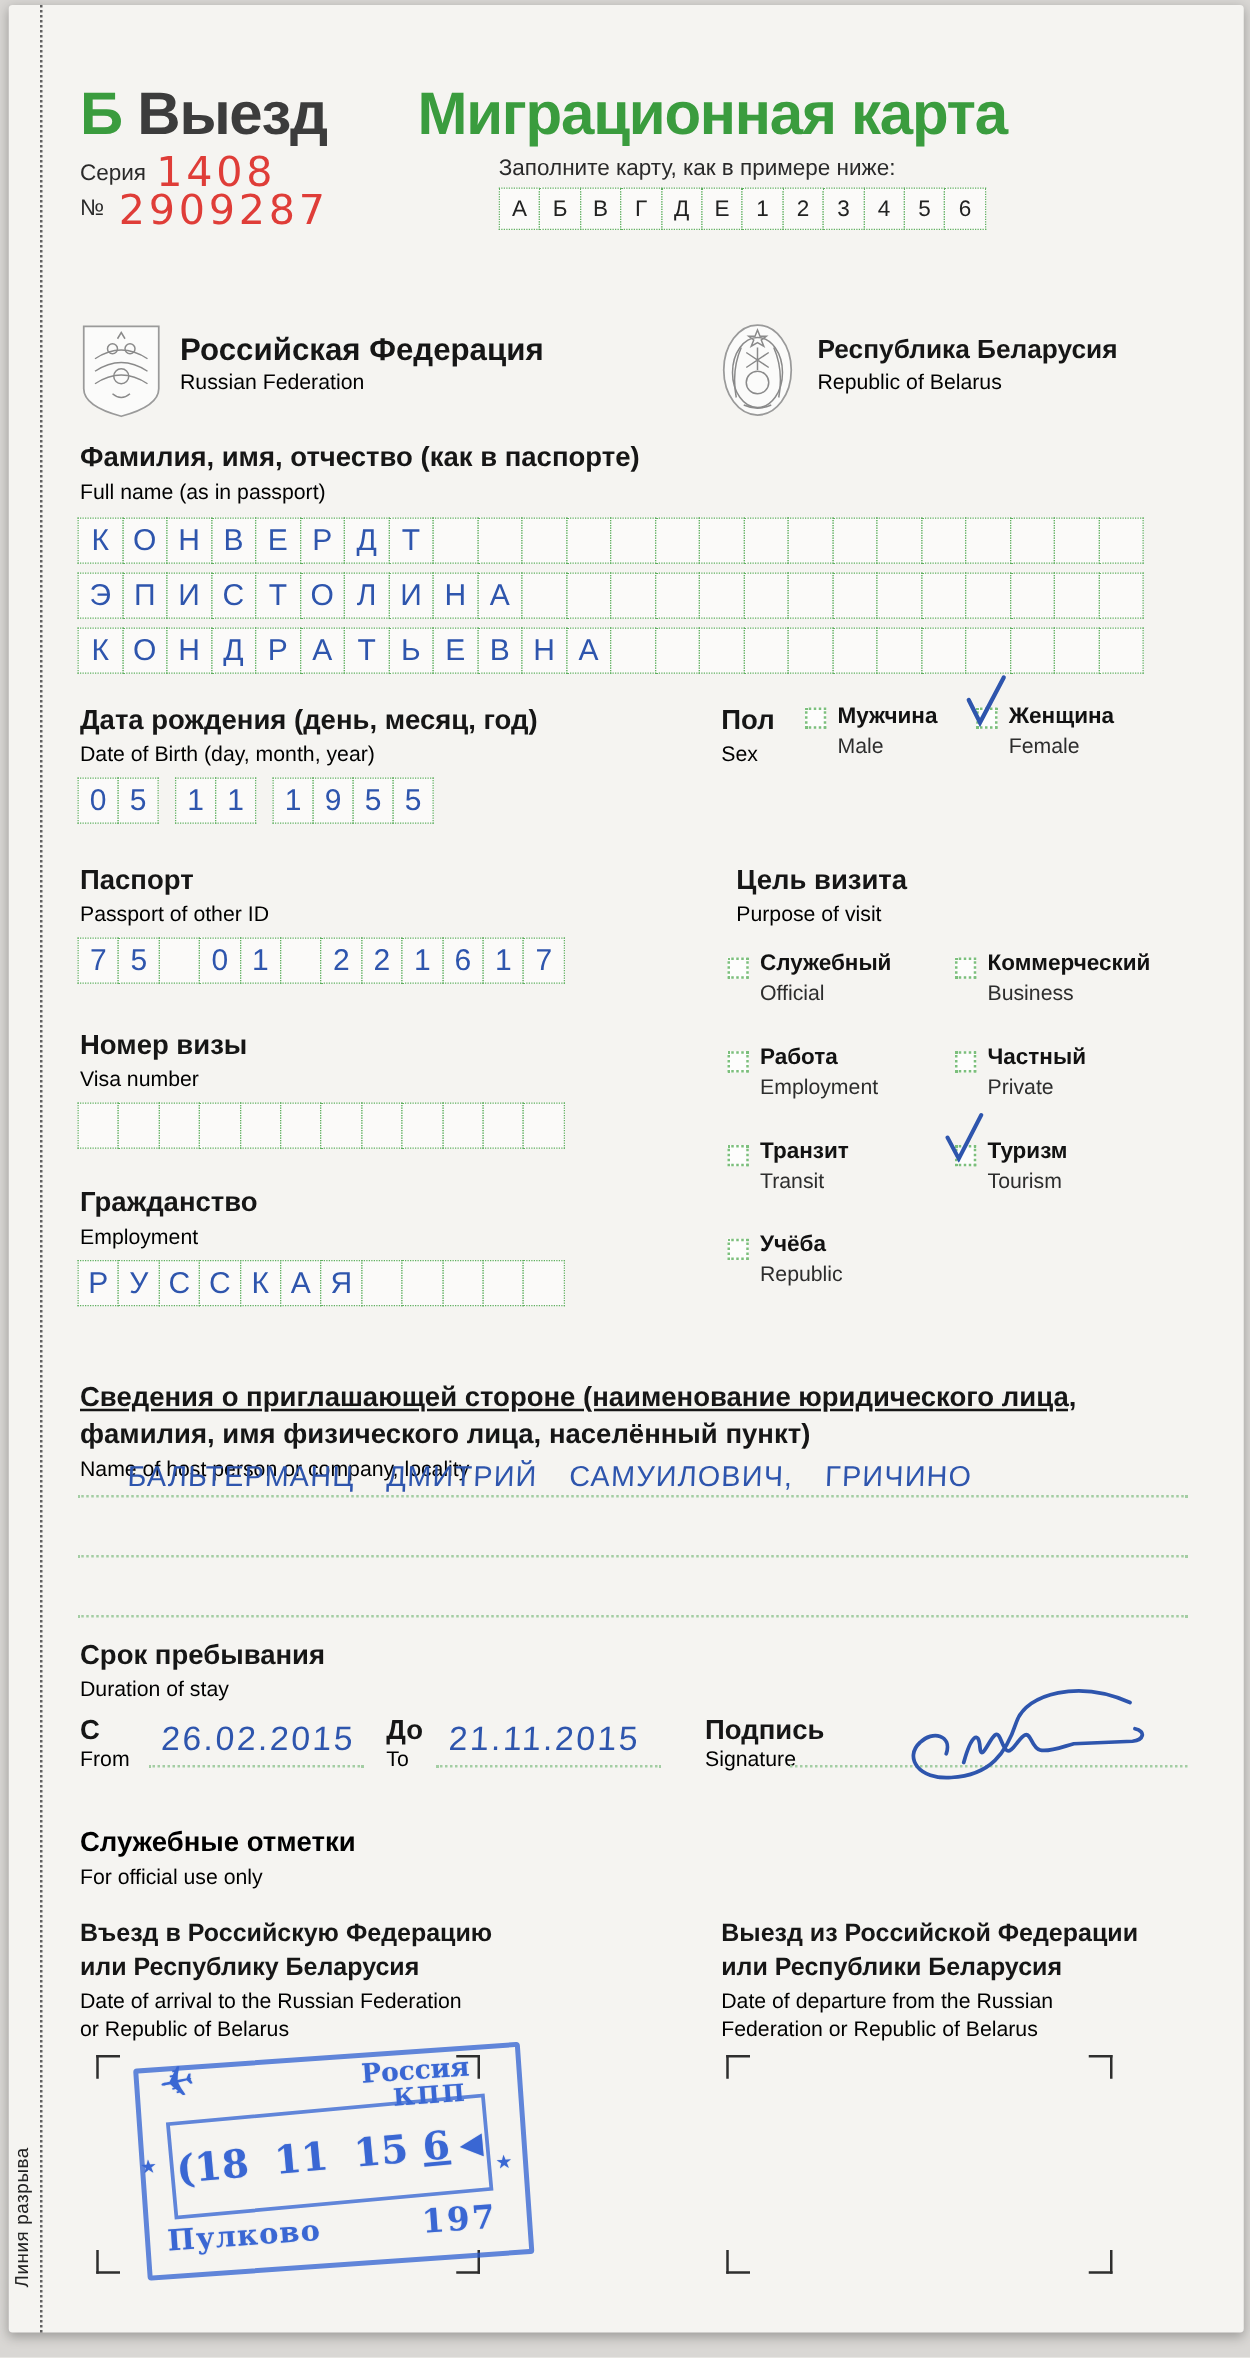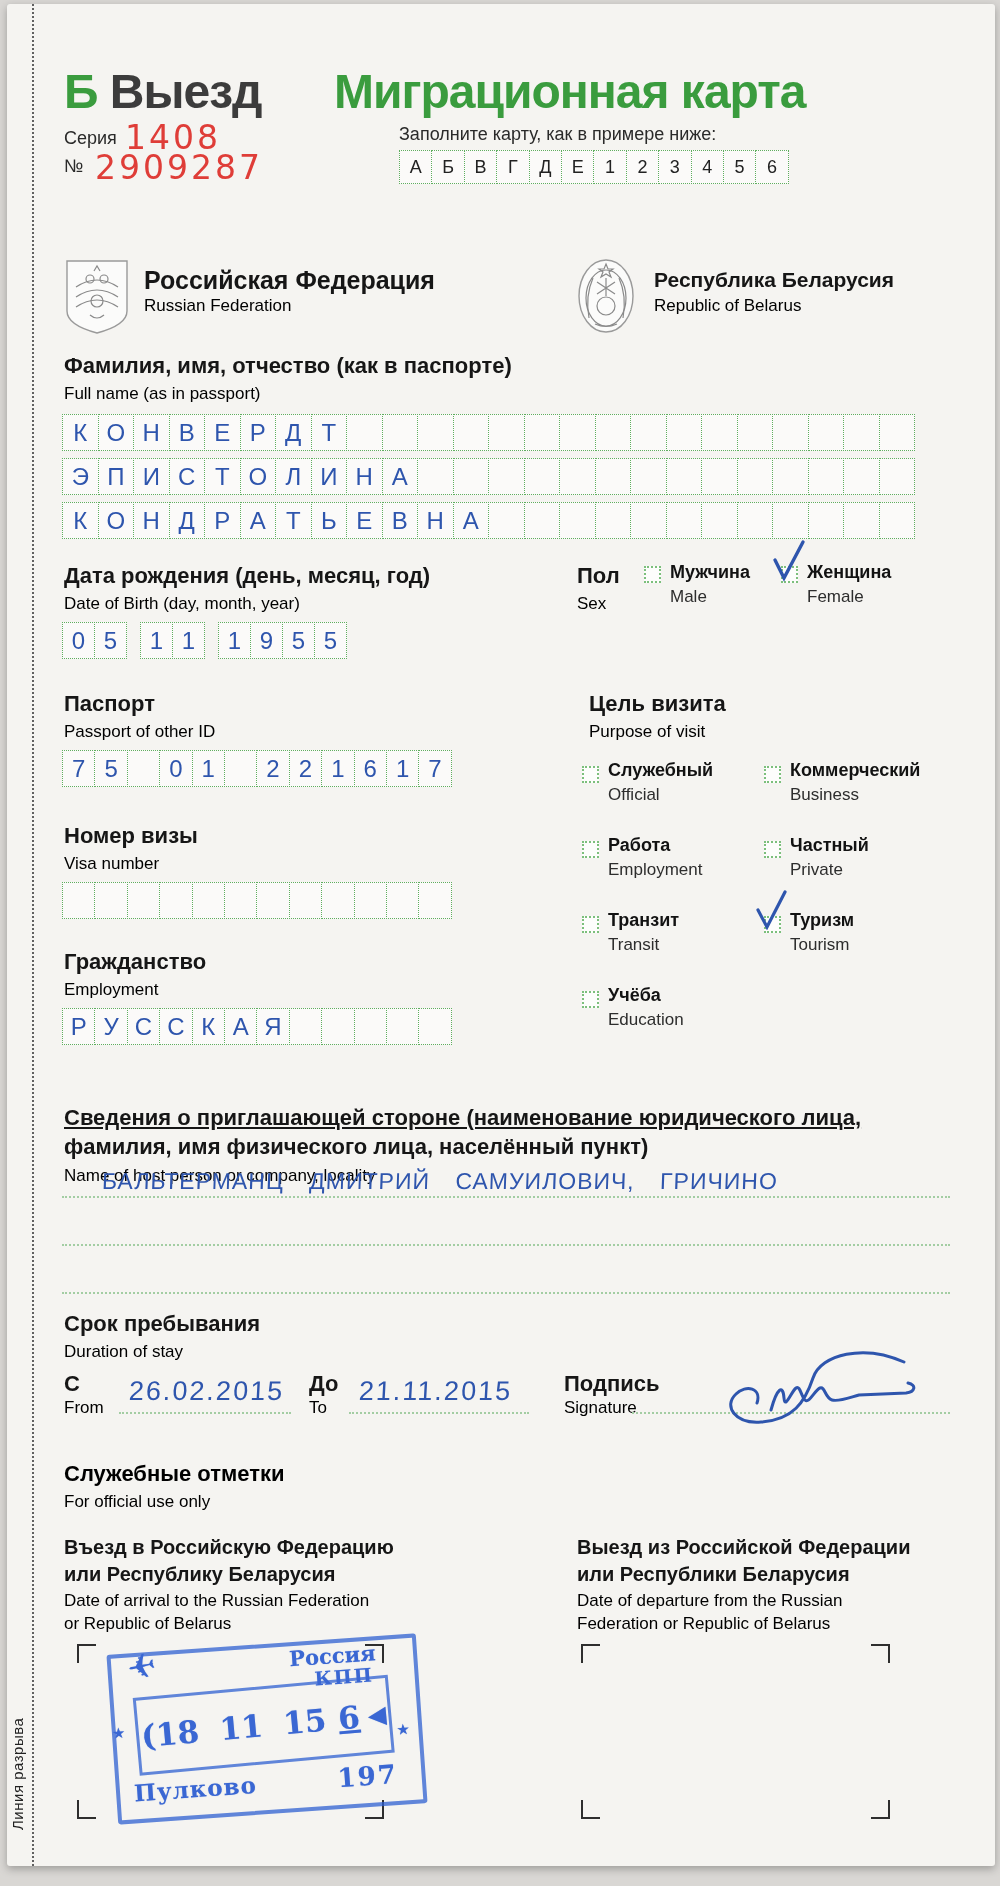--- a/index.html
+++ b/index.html
@@ -300,21 +300,21 @@
   <div class="abs opt-en" style="left:601px;top:931px;">Transit</div>
   <div class="abs chkbox" style="left:757px;top:912px;"></div>
   <svg class="abs" style="left:744px;top:884px;" width="38" height="42" viewBox="0 0 38 42">
     <path d="M7,22 L16,39 L34,4" stroke="#2e55ad" stroke-width="3.2" fill="none" stroke-linecap="round"></path>
   </svg>
   <div class="abs opt-ru" style="left:783px;top:906px;">Туризм</div>
   <div class="abs opt-en" style="left:783px;top:931px;">Tourism</div>
 
   <div class="abs chkbox" style="left:575px;top:987px;"></div>
   <div class="abs opt-ru" style="left:601px;top:981px;">Учёба</div>
-  <div class="abs opt-en" style="left:601px;top:1006px;">Education</div>
+  <div class="abs opt-en" style="left:601px;top:1006px;">Republic</div>
 
   <div class="abs h-ru" style="left:57px;top:1100px;text-decoration:underline;">Сведения о приглашающей стороне (наименование юридического лица,</div>
   <div class="abs h-ru" style="left:57px;top:1129px;">фамилия, имя физического лица, населённый пункт)</div>
   <div class="abs h-en" style="left:57px;top:1160px;">Name of host person or company, locality</div>
   <div class="abs hw hw-line" style="left:95px;top:1164px;">БАЛЬТЕРМАНЦ ДМИТРИЙ САМУИЛОВИЧ, ГРИЧИНО</div>
   <div class="abs dotline" style="left:55px;top:1192px;width:888px;"></div>
   <div class="abs dotline" style="left:55px;top:1240px;width:888px;"></div>
   <div class="abs dotline" style="left:55px;top:1288px;width:888px;"></div>
 
   <div class="abs h-ru" style="left:57px;top:1306px;">Срок пребывания</div>

